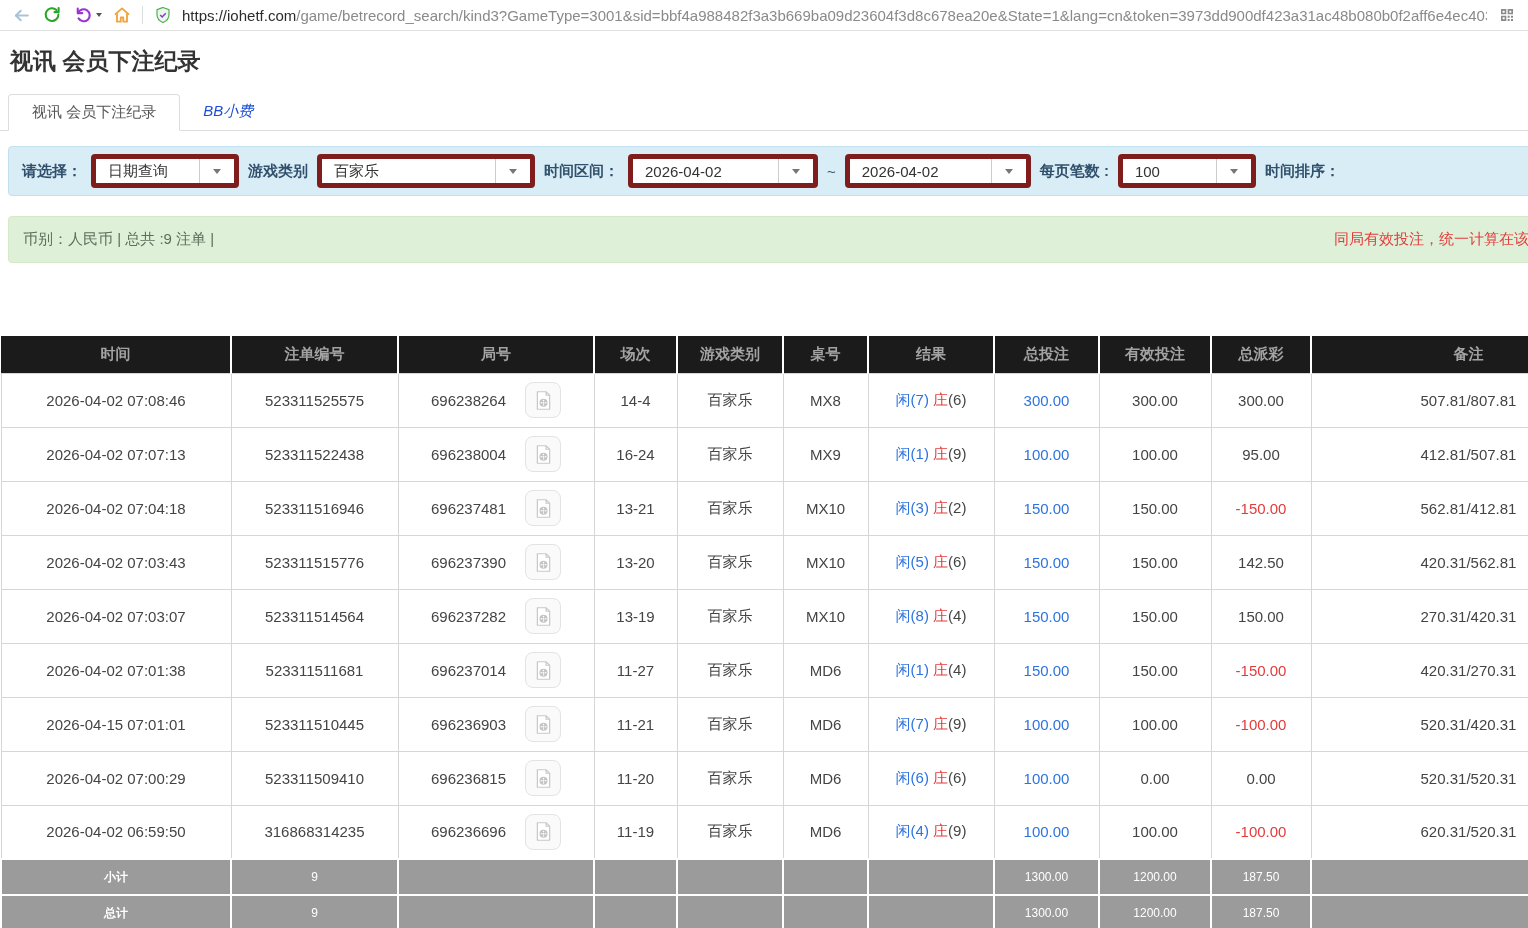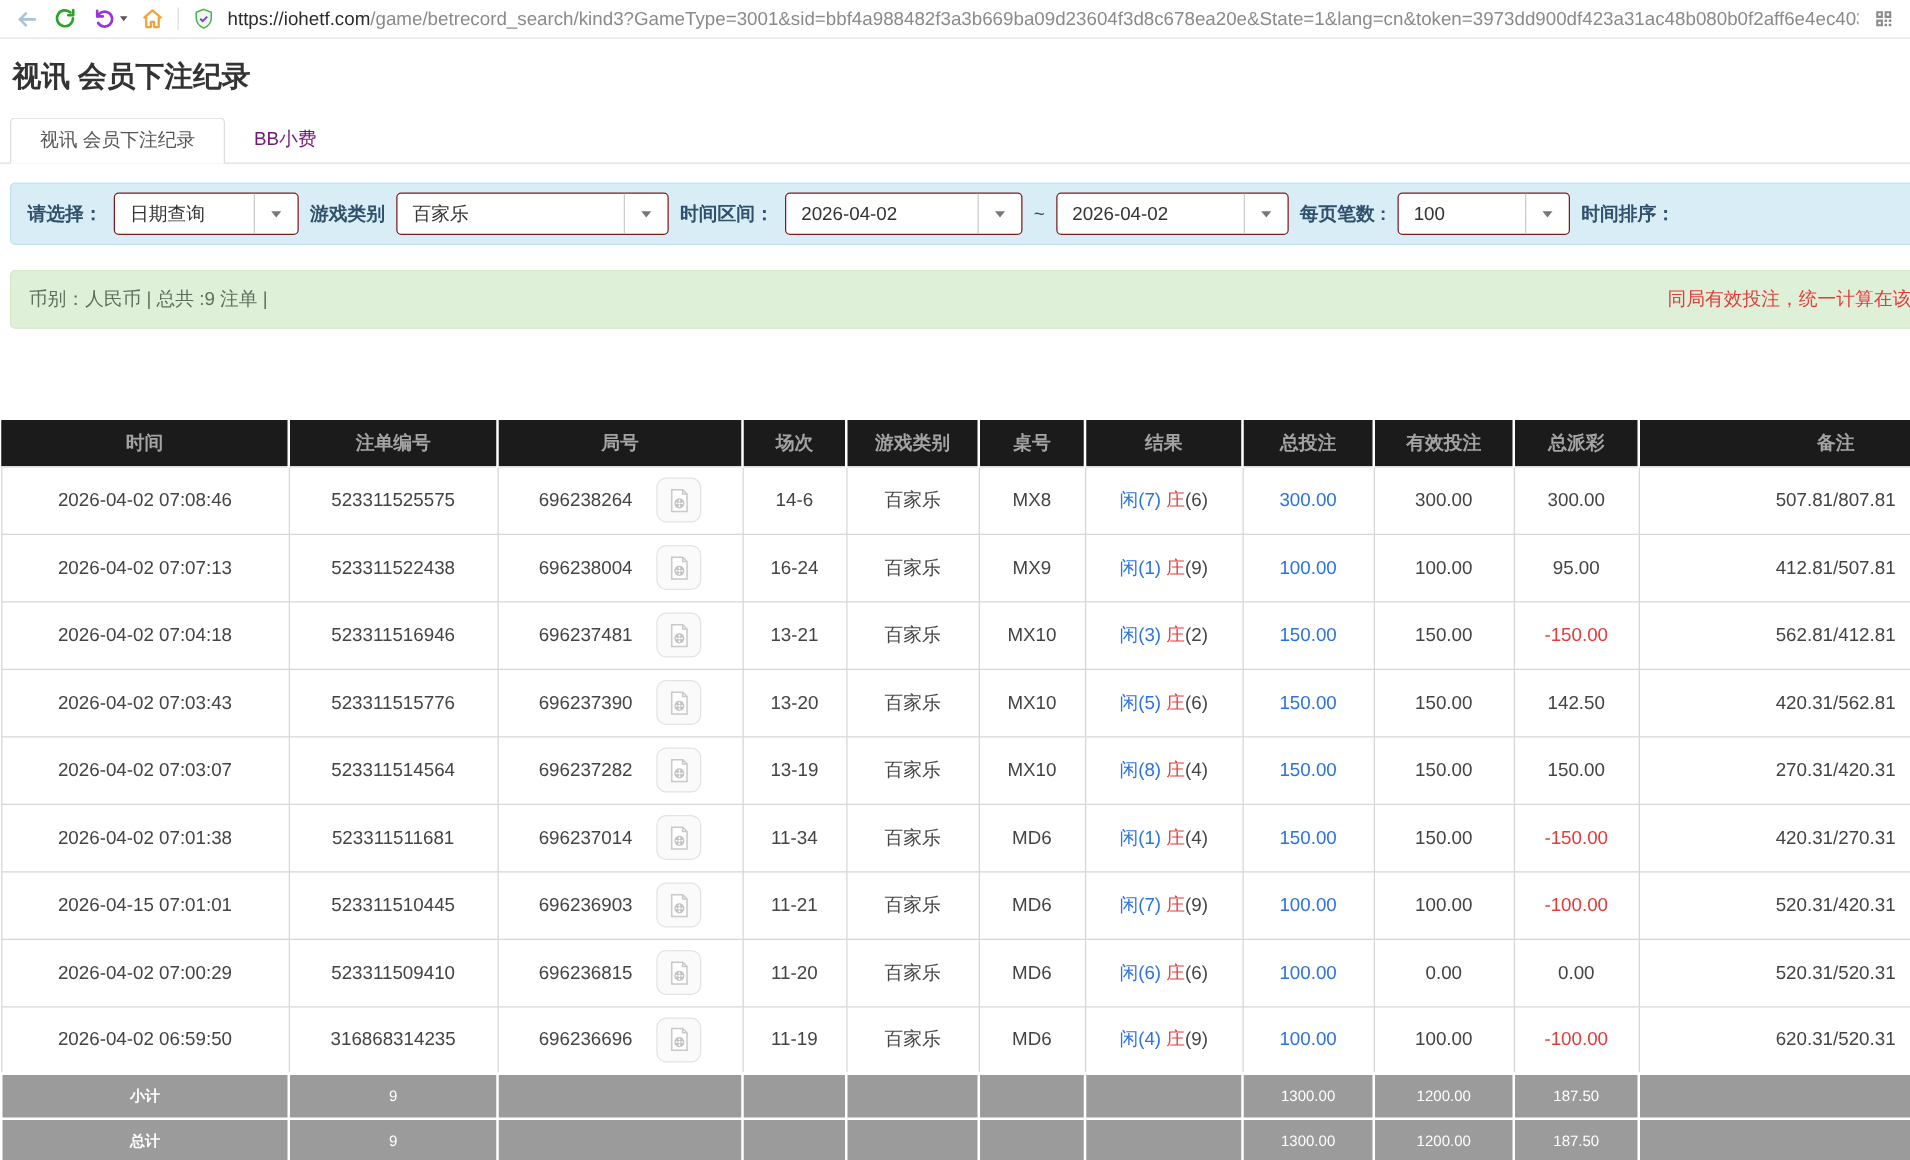--- a/index.html
+++ b/index.html
@@ -21,28 +21,28 @@
   .url .rest { color:#8a8a8a; }
 
   
   .page-title { font-size:23px; font-weight:600; color:#333; margin:15px 0 0 10px; }
   .tabs { display:flex; align-items:flex-end; margin-top:16px; padding-left:8px;
     border-bottom:1px solid #ddd; height:38px; }
   .tab { font-size:15px; padding:0 23px; height:37px; display:flex;
     align-items:center; cursor:pointer; }
   .tab.active { background:#fff; color:#555; border:1px solid #ddd;
     border-bottom:1px solid #fff; border-radius:4px 4px 0 0; margin-bottom:-1px; }
-  .tab.inactive { color:#701a75; }
+  .tab.inactive { color:#1d4ed8;font-style:italic; }
 
   
   .filter-bar { margin:15px 0 0 8px; width:1560px; height:50px;
     background:#d9edf7; border:1px solid #c3e0ee; border-radius:4px;
     display:flex; align-items:center; padding:0 13px; gap:9px; }
   .f-label { font-size:15px; font-weight:bold; color:#31506b; white-space:nowrap; }
-  .select { background:#fff; border:1px solid #7f1d1d; border-radius:4px;
+  .select { background:#fff; border:5px solid #7f1d1d; border-radius:4px;
     height:34px; display:flex; align-items:stretch; cursor:pointer; flex:0 0 auto; }
   .select .val { padding:0 12px; font-size:15px; color:#333; display:flex;
     align-items:center; flex:1; overflow:hidden; white-space:nowrap; }
   .select .arr { width:35px; border-left:1px solid #ccc; display:flex;
     align-items:center; justify-content:center; }
   .caret { width:0; height:0; border-left:4px solid transparent;
     border-right:4px solid transparent; border-top:5px solid #777; }
   .tilde { color:#31506b; font-size:15px; }
 
   
@@ -221,21 +221,21 @@
                 <circle cx="12" cy="14.5" r="4.6" fill="#c3c3c3"></circle>
                 <circle cx="12" cy="14.5" r="1.1" fill="#fff"></circle>
                 <circle cx="12" cy="11.9" r="0.9" fill="#fff"></circle>
                 <circle cx="12" cy="17.1" r="0.9" fill="#fff"></circle>
                 <circle cx="9.4" cy="14.5" r="0.9" fill="#fff"></circle>
                 <circle cx="14.6" cy="14.5" r="0.9" fill="#fff"></circle>
               </svg>
         </span>
       </span>
     </td>
-    <td>14-6</td>
+    <td>14-4</td>
     <td>百家乐</td>
     <td>MX8</td>
     <td>
       <span class="player">闲(7)</span>
       <span class="banker">庄</span><span class="bnum">(6)</span>
     </td>
     <td><span class="lnk">300.00</span></td>
     <td>300.00</td>
     <td>300.00</td>
     <td>507.81/807.81</td>
@@ -386,21 +386,21 @@
                 <circle cx="12" cy="14.5" r="4.6" fill="#c3c3c3"></circle>
                 <circle cx="12" cy="14.5" r="1.1" fill="#fff"></circle>
                 <circle cx="12" cy="11.9" r="0.9" fill="#fff"></circle>
                 <circle cx="12" cy="17.1" r="0.9" fill="#fff"></circle>
                 <circle cx="9.4" cy="14.5" r="0.9" fill="#fff"></circle>
                 <circle cx="14.6" cy="14.5" r="0.9" fill="#fff"></circle>
               </svg>
         </span>
       </span>
     </td>
-    <td>11-34</td>
+    <td>11-27</td>
     <td>百家乐</td>
     <td>MD6</td>
     <td>
       <span class="player">闲(1)</span>
       <span class="banker">庄</span><span class="bnum">(4)</span>
     </td>
     <td><span class="lnk">150.00</span></td>
     <td>150.00</td>
     <td class="neg">-150.00</td>
     <td>420.31/270.31</td>

